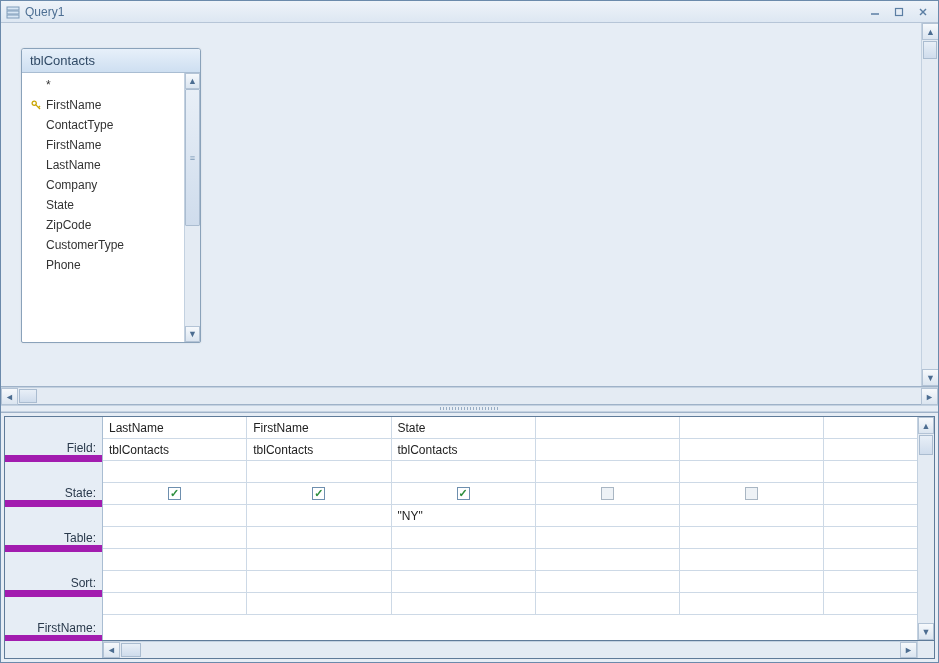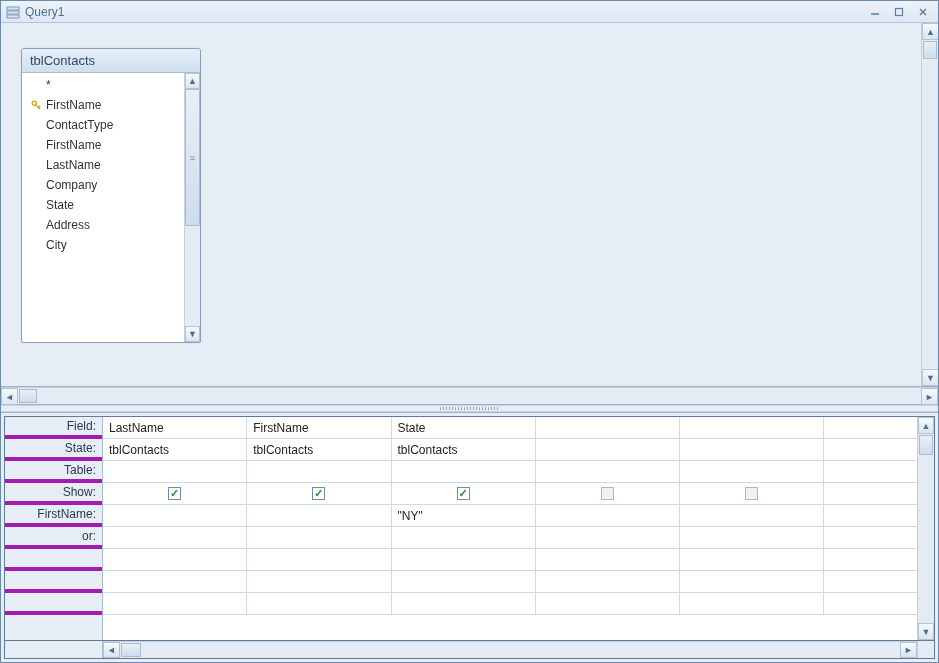--- a/index.html
+++ b/index.html
@@ -224,22 +224,23 @@
     display:flex;
     flex-direction:column;
   }
   .qbe-labels .lab{
     height:22px;
     display:flex;
     align-items:center;
     justify-content:flex-end;
     padding-right:6px;
     color:#2a3a4c;
-    border-bottom:4px solid #a21caf;
+    border-bottom:7px solid #a21caf;
     background:#e6edf5;
+    margin-top:24px;
   }
   .qbe-grid{
     flex:1;
     overflow:hidden;
     position:relative;
     display:flex;
     flex-direction:column;
   }
   .qbe-rows{
     flex:1;
@@ -407,25 +408,29 @@
                 <div class="field-row">
                   <span class="pk"></span>
                   <span class="fname">Company</span>
                 </div>
                 <div class="field-row">
                   <span class="pk"></span>
                   <span class="fname">State</span>
                 </div>
                 <div class="field-row">
                   <span class="pk"></span>
-                  <span class="fname">Address</span>
-                </div>
-                <div class="field-row">
-                  <span class="pk"></span>
-                  <span class="fname">City</span>
+                  <span class="fname">ZipCode</span>
+                </div>
+                <div class="field-row">
+                  <span class="pk"></span>
+                  <span class="fname">CustomerType</span>
+                </div>
+                <div class="field-row">
+                  <span class="pk"></span>
+                  <span class="fname">Phone</span>
                 </div>
               </div>
             <div class="vscroll">
               <div class="arrow">▲</div>
               <div class="track">
                   <div class="thumb"></div>
                 </div>
               <div class="arrow">▼</div>
             </div>
           </div>
@@ -452,21 +457,21 @@
     <div class="splitter">
         <div class="grip"></div>
       </div>
 
     <div class="lower-pane">
       <div class="qbe-wrap">
         <div class="qbe-labels" id="qbe-labels">
             <div class="lab">Field:</div>
             <div class="lab">State:</div>
             <div class="lab">Table:</div>
-            <div class="lab">Show:</div>
+            <div class="lab">Sort:</div>
             <div class="lab">FirstName:</div>
             <div class="lab">or:</div>
             <div class="lab"></div>
             <div class="lab"></div>
             <div class="lab"></div>
           </div>
         <div class="qbe-grid">
           <div class="qbe-rows" id="qbe-rows">
               <div class="grow">
                 <div class="gcell">LastName</div>

